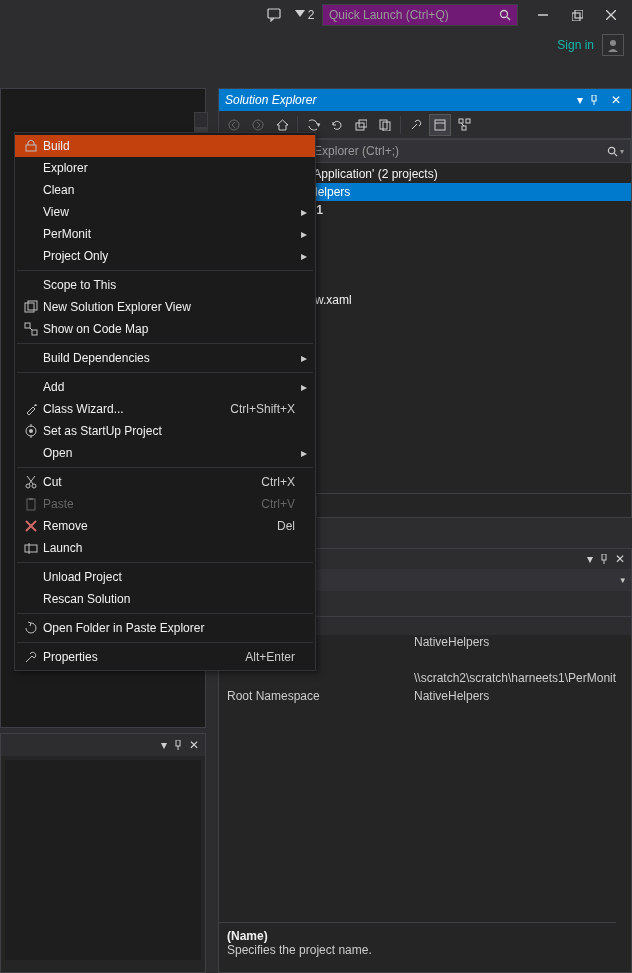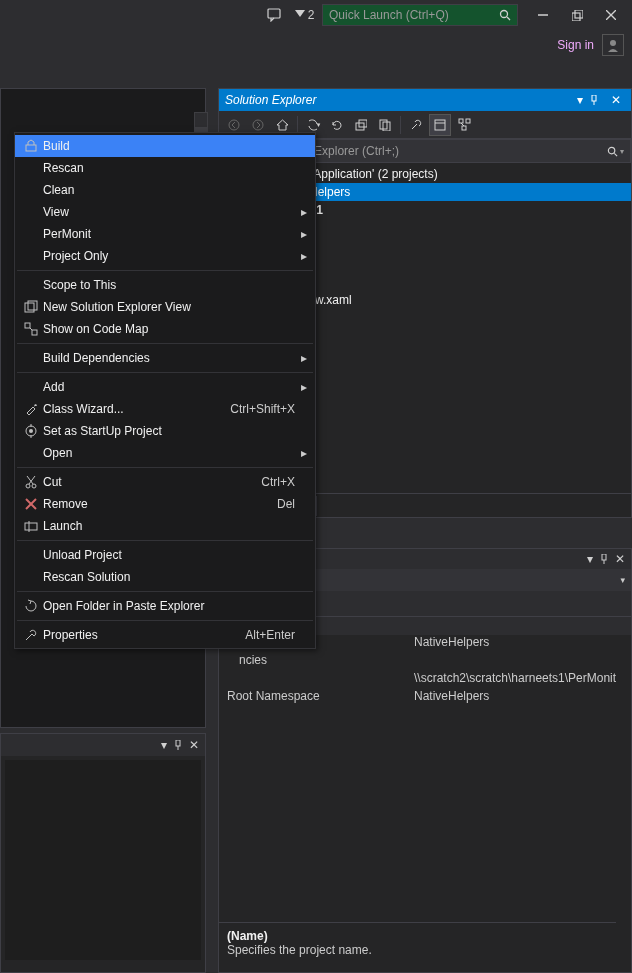--- a/index.html
+++ b/index.html
@@ -2,26 +2,26 @@
 <html><head>
   <meta charset="utf-8">
   <style>
     * { margin: 0; padding: 0; box-sizing: border-box; font-family: "Segoe UI", sans-serif; font-size: 12px; }
     body { background: #2d2d30; color: #f1f1f1; width: 632px; height: 973px; overflow: hidden; position: relative; }
 
     
     .title-bar { height: 30px; display: flex; align-items: center; justify-content: flex-end; padding: 0 6px; gap: 4px; }
     .title-icon { width: 24px; height: 24px; display: flex; align-items: center; justify-content: center; color: #d0d0d0; }
     .notif-badge { color: #d0d0d0; display: flex; align-items: center; gap: 2px; width: 28px; justify-content: center; }
-    .quick-launch { flex: 0 0 196px; height: 22px; background: #14532d; border: 1px solid #3f3f46; color: #999; padding: 0 6px; display: flex; align-items: center; justify-content: space-between; margin-right: 6px; }
+    .quick-launch { flex: 0 0 196px; height: 22px; background: #701a75; border: 1px solid #3f3f46; color: #999; padding: 0 6px; display: flex; align-items: center; justify-content: space-between; margin-right: 6px; }
     .window-btn { width: 30px; height: 24px; display: flex; align-items: center; justify-content: center; color: #d0d0d0; }
 
     
     .signin-row { height: 30px; display: flex; align-items: center; justify-content: flex-end; padding: 0 8px; gap: 8px; }
-    .signin-row span { color: #f0abfc; }
+    .signin-row span { color: #14b8a6; }
     .avatar-box { width: 22px; height: 22px; border: 1px solid #555; display: flex; align-items: center; justify-content: center; }
 
     
     .main-area { position: absolute; top: 60px; left: 0; right: 0; bottom: 0; }
 
     
     .left-pane { position: absolute; top: 28px; left: 0; width: 206px; height: 640px; background: #1b1b1c; border: 1px solid #3f3f46; }
     .left-pane-dropdown { position: absolute; top: 32px; right: 4px; color: #999; }
 
     
@@ -72,21 +72,21 @@
     .props-desc .desc { color: #ccc; }
 
     
     .error-panel { position: absolute; top: 673px; left: 0; width: 206px; height: 240px; background: #252526; border: 1px solid #3f3f46; }
     .error-panel .hdr { height: 22px; background: #2d2d30; display: flex; align-items: center; justify-content: flex-end; padding: 0 6px; gap: 6px; color: #d0d0d0; }
     .error-panel .body { height: 200px; background: #1e1e1e; margin: 4px; }
 
     
     .context-menu { position: absolute; top: 132px; left: 14px; width: 302px; background: #1b1b1c; border: 1px solid #333337; box-shadow: 2px 2px 6px rgba(0,0,0,.5); z-index: 100; padding: 2px 0; }
     .menu-item { height: 22px; display: flex; align-items: center; padding: 0 8px 0 4px; color: #f1f1f1; position: relative; }
-    .menu-item.highlight { background: #3b82f6; }
+    .menu-item.highlight { background: #c2410c; }
     .menu-item .micon { width: 24px; display: flex; justify-content: center; color: #c0c0c0; }
     .menu-item .mlabel { flex: 1; }
     .menu-item .mkey { color: #ccc; }
     .menu-item .marrow { width: 12px; text-align: right; color: #ccc; }
     .menu-item.disabled .mlabel, .menu-item.disabled .mkey { color: #656565; }
     .menu-sep { height: 1px; background: #333337; margin: 3px 2px; }
 
     svg { display: block; }
   </style>
 </head>
@@ -347,21 +347,21 @@
         <svg width="14" height="14">
           <rect x="2" y="6" width="10" height="6" fill="none" stroke="#c0c0c0"></rect>
           <path d="M4 6 L4 3 L7 1 L10 3 L10 6" fill="none" stroke="#c0c0c0"></path>
         </svg>
       </span>
       <span class="mlabel">Build</span>
       <span class="marrow"></span>
     </div>
     <div class="menu-item">
       <span class="micon"></span>
-      <span class="mlabel">Rescan</span>
+      <span class="mlabel">Explorer</span>
       <span class="marrow"></span>
     </div>
     <div class="menu-item">
       <span class="micon"></span>
       <span class="mlabel">Clean</span>
       <span class="marrow"></span>
     </div>
     <div class="menu-item">
       <span class="micon"></span>
       <span class="mlabel">View</span>
@@ -451,20 +451,31 @@
           <circle cx="4" cy="11" r="2" fill="none" stroke="#c0c0c0"></circle>
           <circle cx="10" cy="11" r="2" fill="none" stroke="#c0c0c0"></circle>
           <line x1="5" y1="9" x2="11" y2="1" stroke="#c0c0c0"></line>
           <line x1="9" y1="9" x2="3" y2="1" stroke="#c0c0c0"></line>
         </svg>
       </span>
       <span class="mlabel">Cut</span>
       <span class="mkey">Ctrl+X</span>
       <span class="marrow"></span>
     </div>
+    <div class="menu-item disabled">
+      <span class="micon">
+        <svg width="14" height="14">
+          <rect x="3" y="2" width="8" height="11" fill="none" stroke="#656565"></rect>
+          <rect x="5" y="1" width="4" height="2" fill="#656565"></rect>
+        </svg>
+      </span>
+      <span class="mlabel">Paste</span>
+      <span class="mkey">Ctrl+V</span>
+      <span class="marrow"></span>
+    </div>
     <div class="menu-item">
       <span class="micon">
         <svg width="14" height="14">
           <line x1="2" y1="2" x2="12" y2="12" stroke="#d16969" stroke-width="2"></line>
           <line x1="12" y1="2" x2="2" y2="12" stroke="#d16969" stroke-width="2"></line>
         </svg>
       </span>
       <span class="mlabel">Remove</span>
       <span class="mkey">Del</span>
       <span class="marrow"></span>

